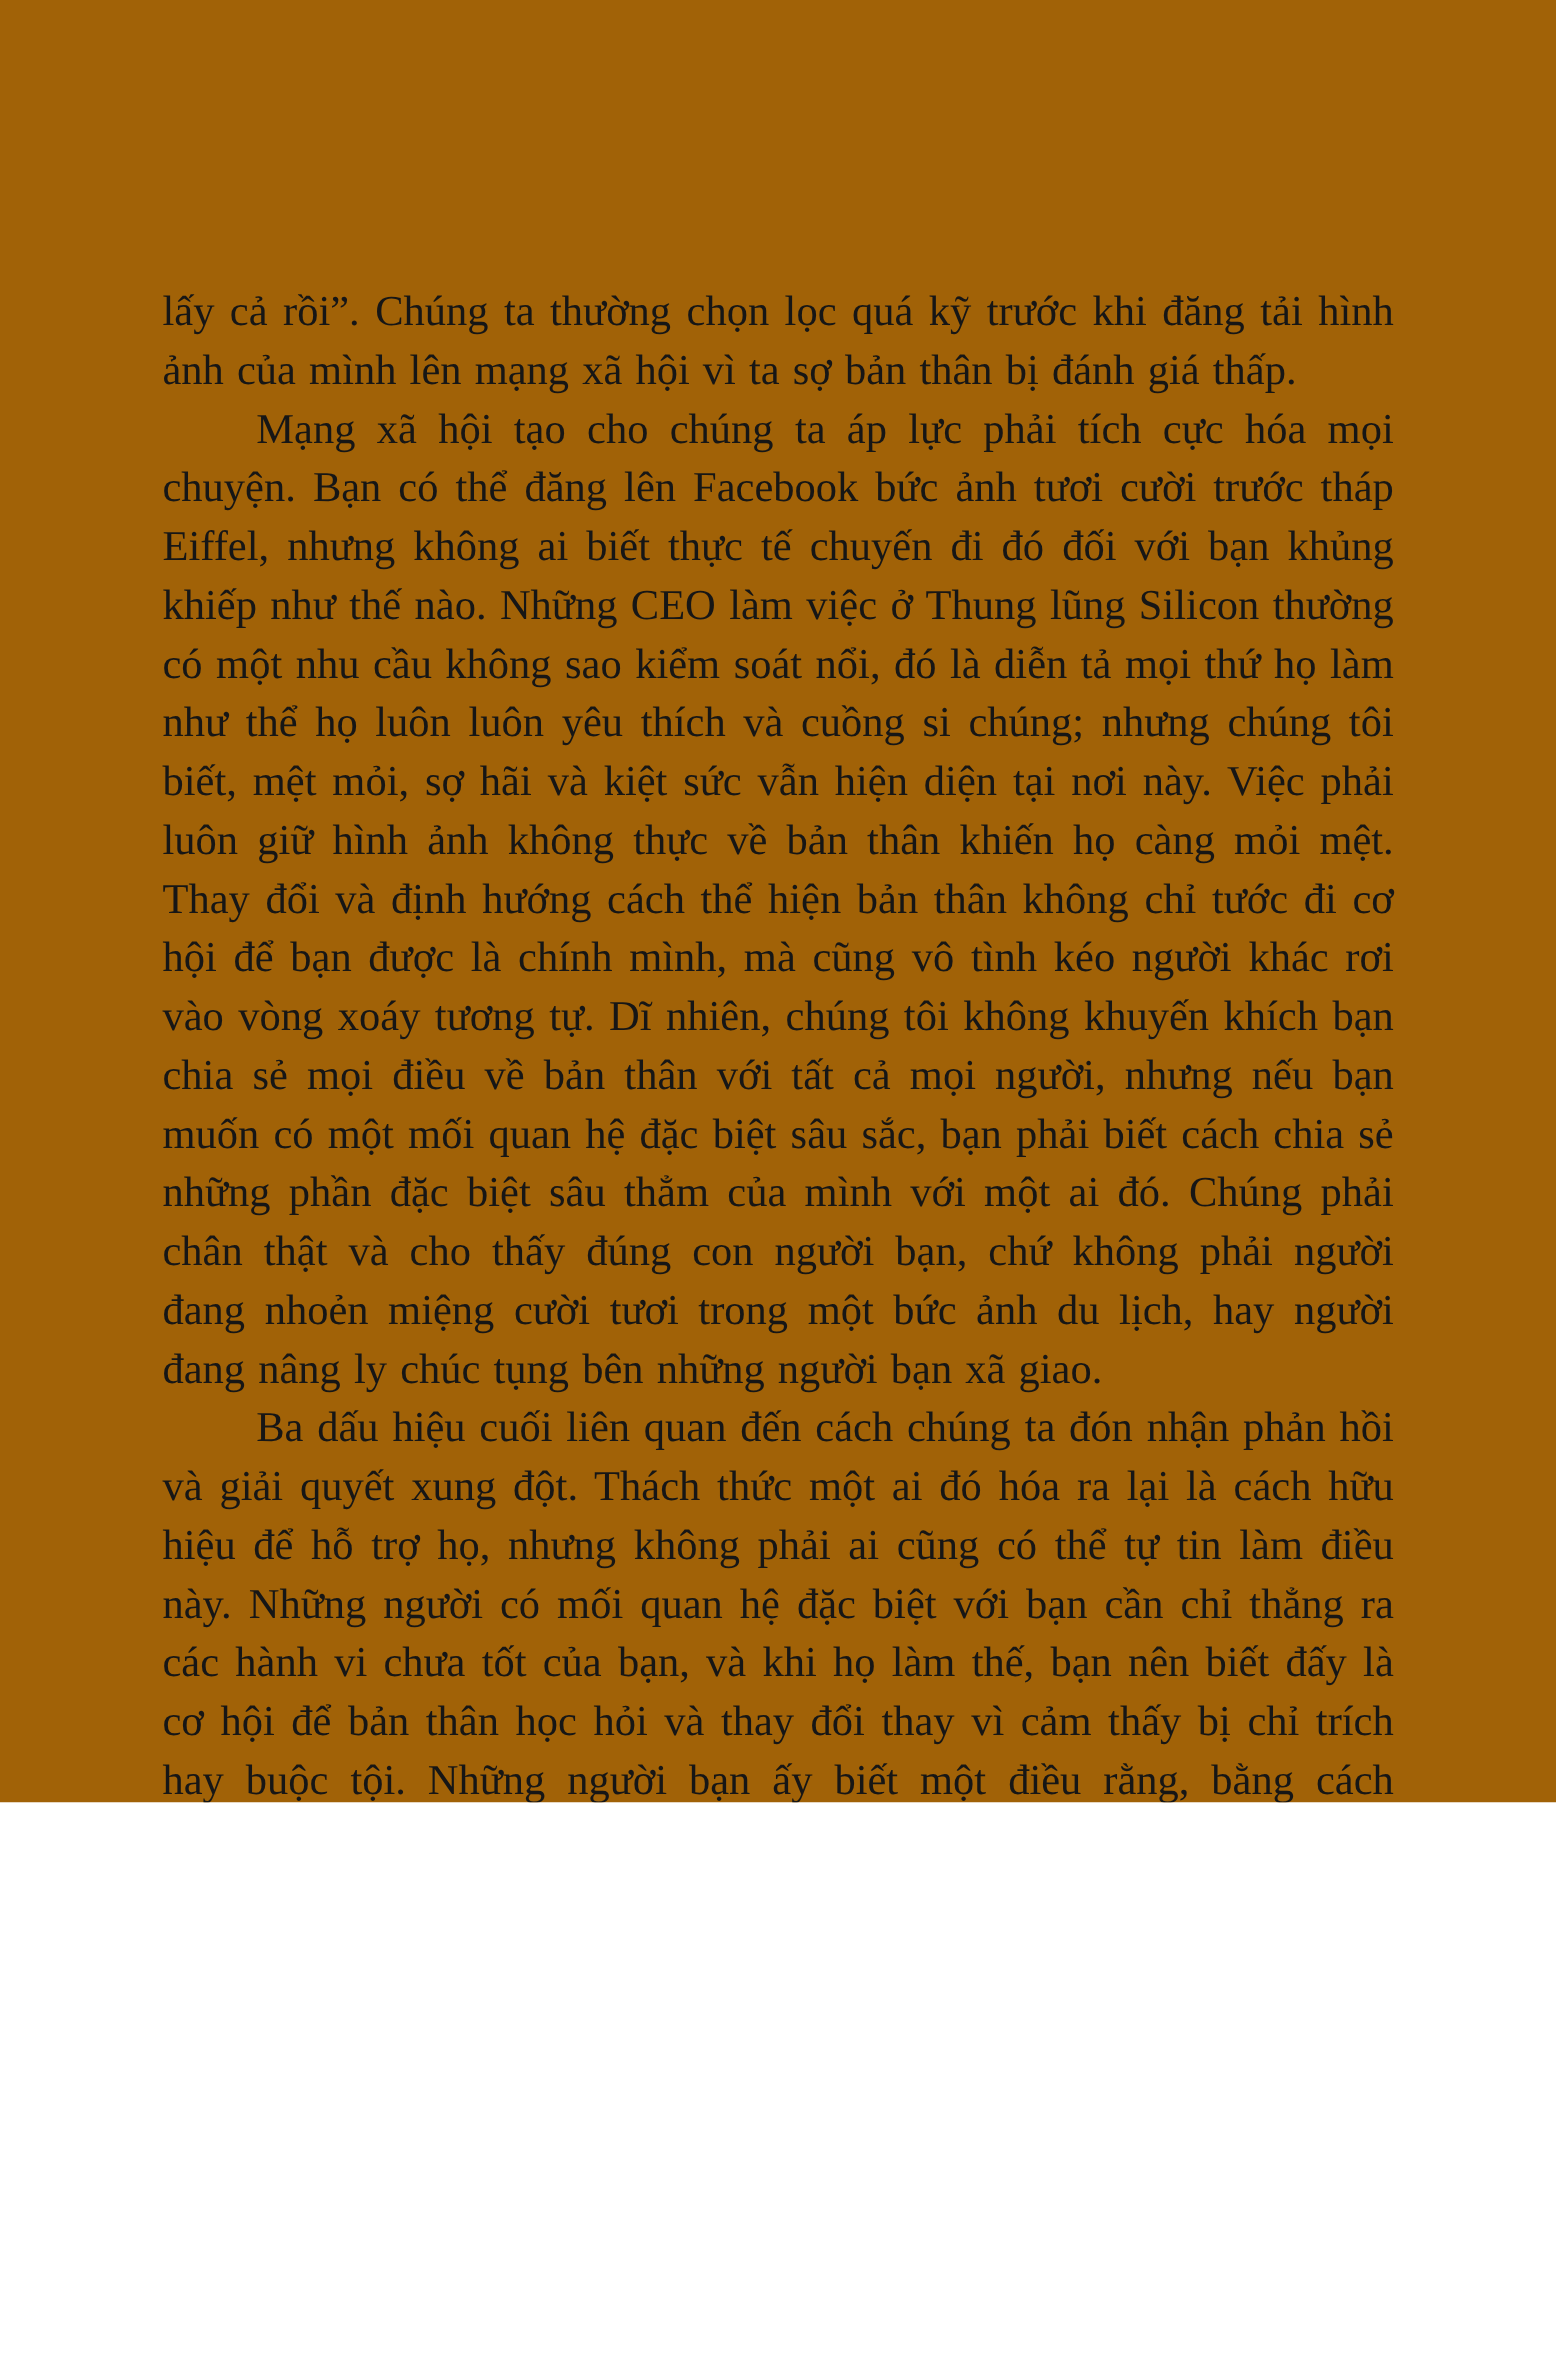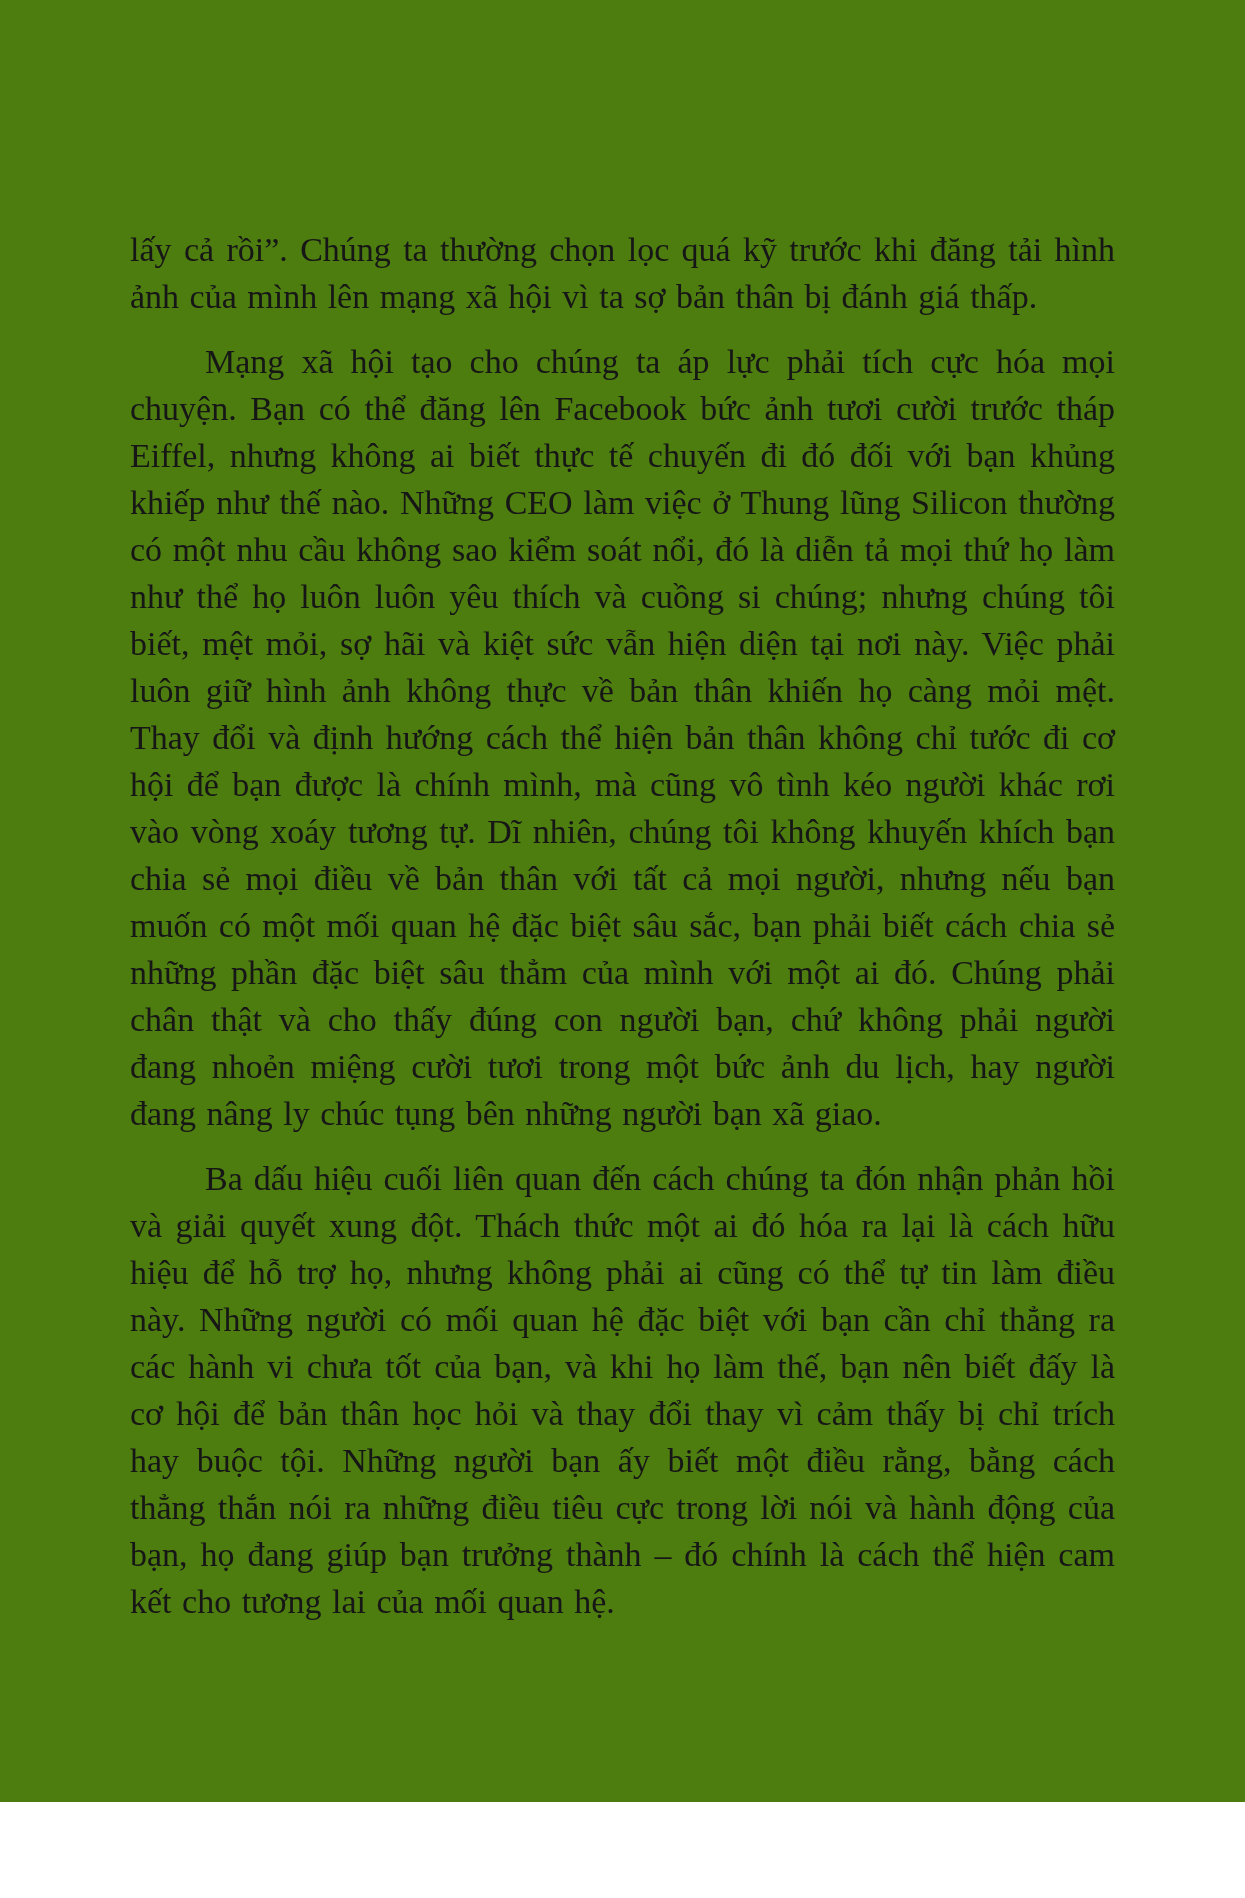--- a/index.html
+++ b/index.html
@@ -3,42 +3,41 @@
 <meta charset="utf-8">
 <style>
   html, body {
     margin: 0;
     padding: 0;
     background: #ffffff;
   }
   .page {
     position: relative;
     width: 1245px;
-    height: 1802px;
-    background: #4d7c0f;
+    height: 1442px;
+    background: #a16207;
     overflow: hidden;
   }
   .text-column {
     position: absolute;
     left: 130px;
     top: 226px;
     width: 985px;
     font-family: "Liberation Serif", "DejaVu Serif", serif;
     font-size: 34px;
     line-height: 47px;
     color: #161616;
     text-align: justify;
     text-justify: inter-word;
   }
   .para {
     margin: 0;
     word-spacing: 2px;
   }
   .para + .para {
-    margin-top: 18px;
   }
   .para.indent {
     text-indent: 75px;
   }
 </style>
 </head>
 <body>
 
 <div class="page">
   <div class="text-column">

